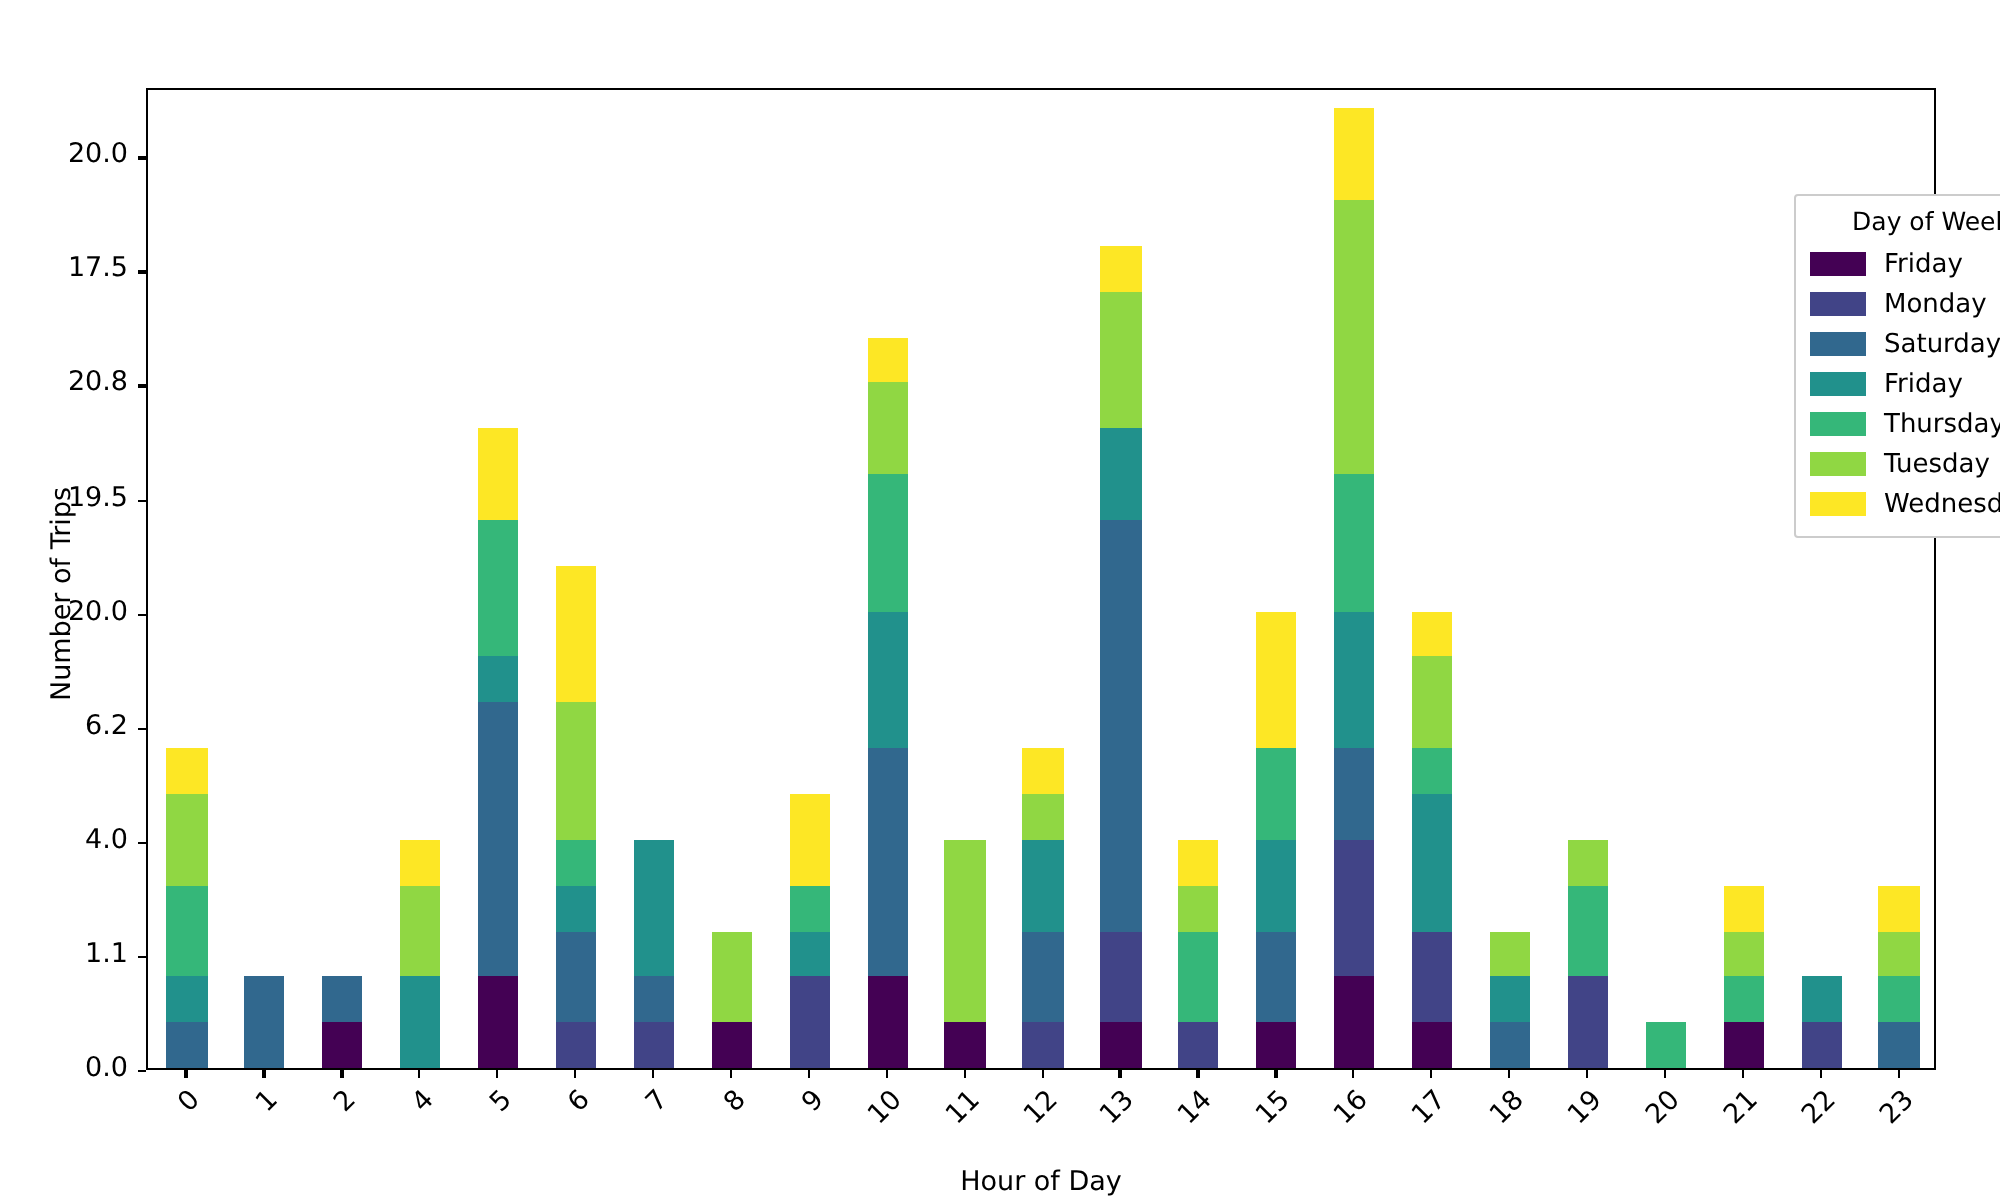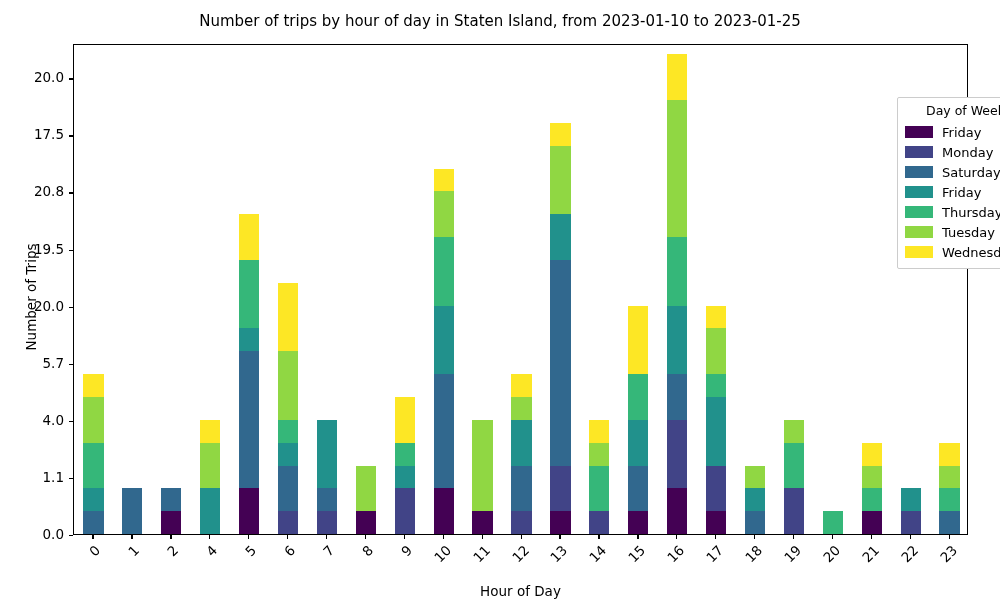--- a/index.html
+++ b/index.html
@@ -107,39 +107,38 @@
   }
   .legend-label{
     font-size:13px;color:#000;white-space:nowrap;line-height:1;
   }
 </style>
 </head>
 <body>
 
 <div class="figure">
 
-  <div class="chart-title">Number of trips by hour of day in Staten Island, from 2023-01-10 to 2023-01-25</div>
 
   <div class="y-axis">
     <div id="yticks">
         <div class="y-tick-row" style="top: 491px;">
           <div class="y-tick-mark"></div>
           <div class="y-tick-label">0.0</div>
         </div>
         <div class="y-tick-row" style="top: 433.907px;">
           <div class="y-tick-mark"></div>
           <div class="y-tick-label">1.1</div>
         </div>
         <div class="y-tick-row" style="top: 376.814px;">
           <div class="y-tick-mark"></div>
           <div class="y-tick-label">4.0</div>
         </div>
         <div class="y-tick-row" style="top: 319.721px;">
           <div class="y-tick-mark"></div>
-          <div class="y-tick-label">5.7</div>
+          <div class="y-tick-label">6.2</div>
         </div>
         <div class="y-tick-row" style="top: 262.628px;">
           <div class="y-tick-mark"></div>
           <div class="y-tick-label">20.0</div>
         </div>
         <div class="y-tick-row" style="top: 205.535px;">
           <div class="y-tick-mark"></div>
           <div class="y-tick-label">19.5</div>
         </div>
         <div class="y-tick-row" style="top: 148.442px;">

